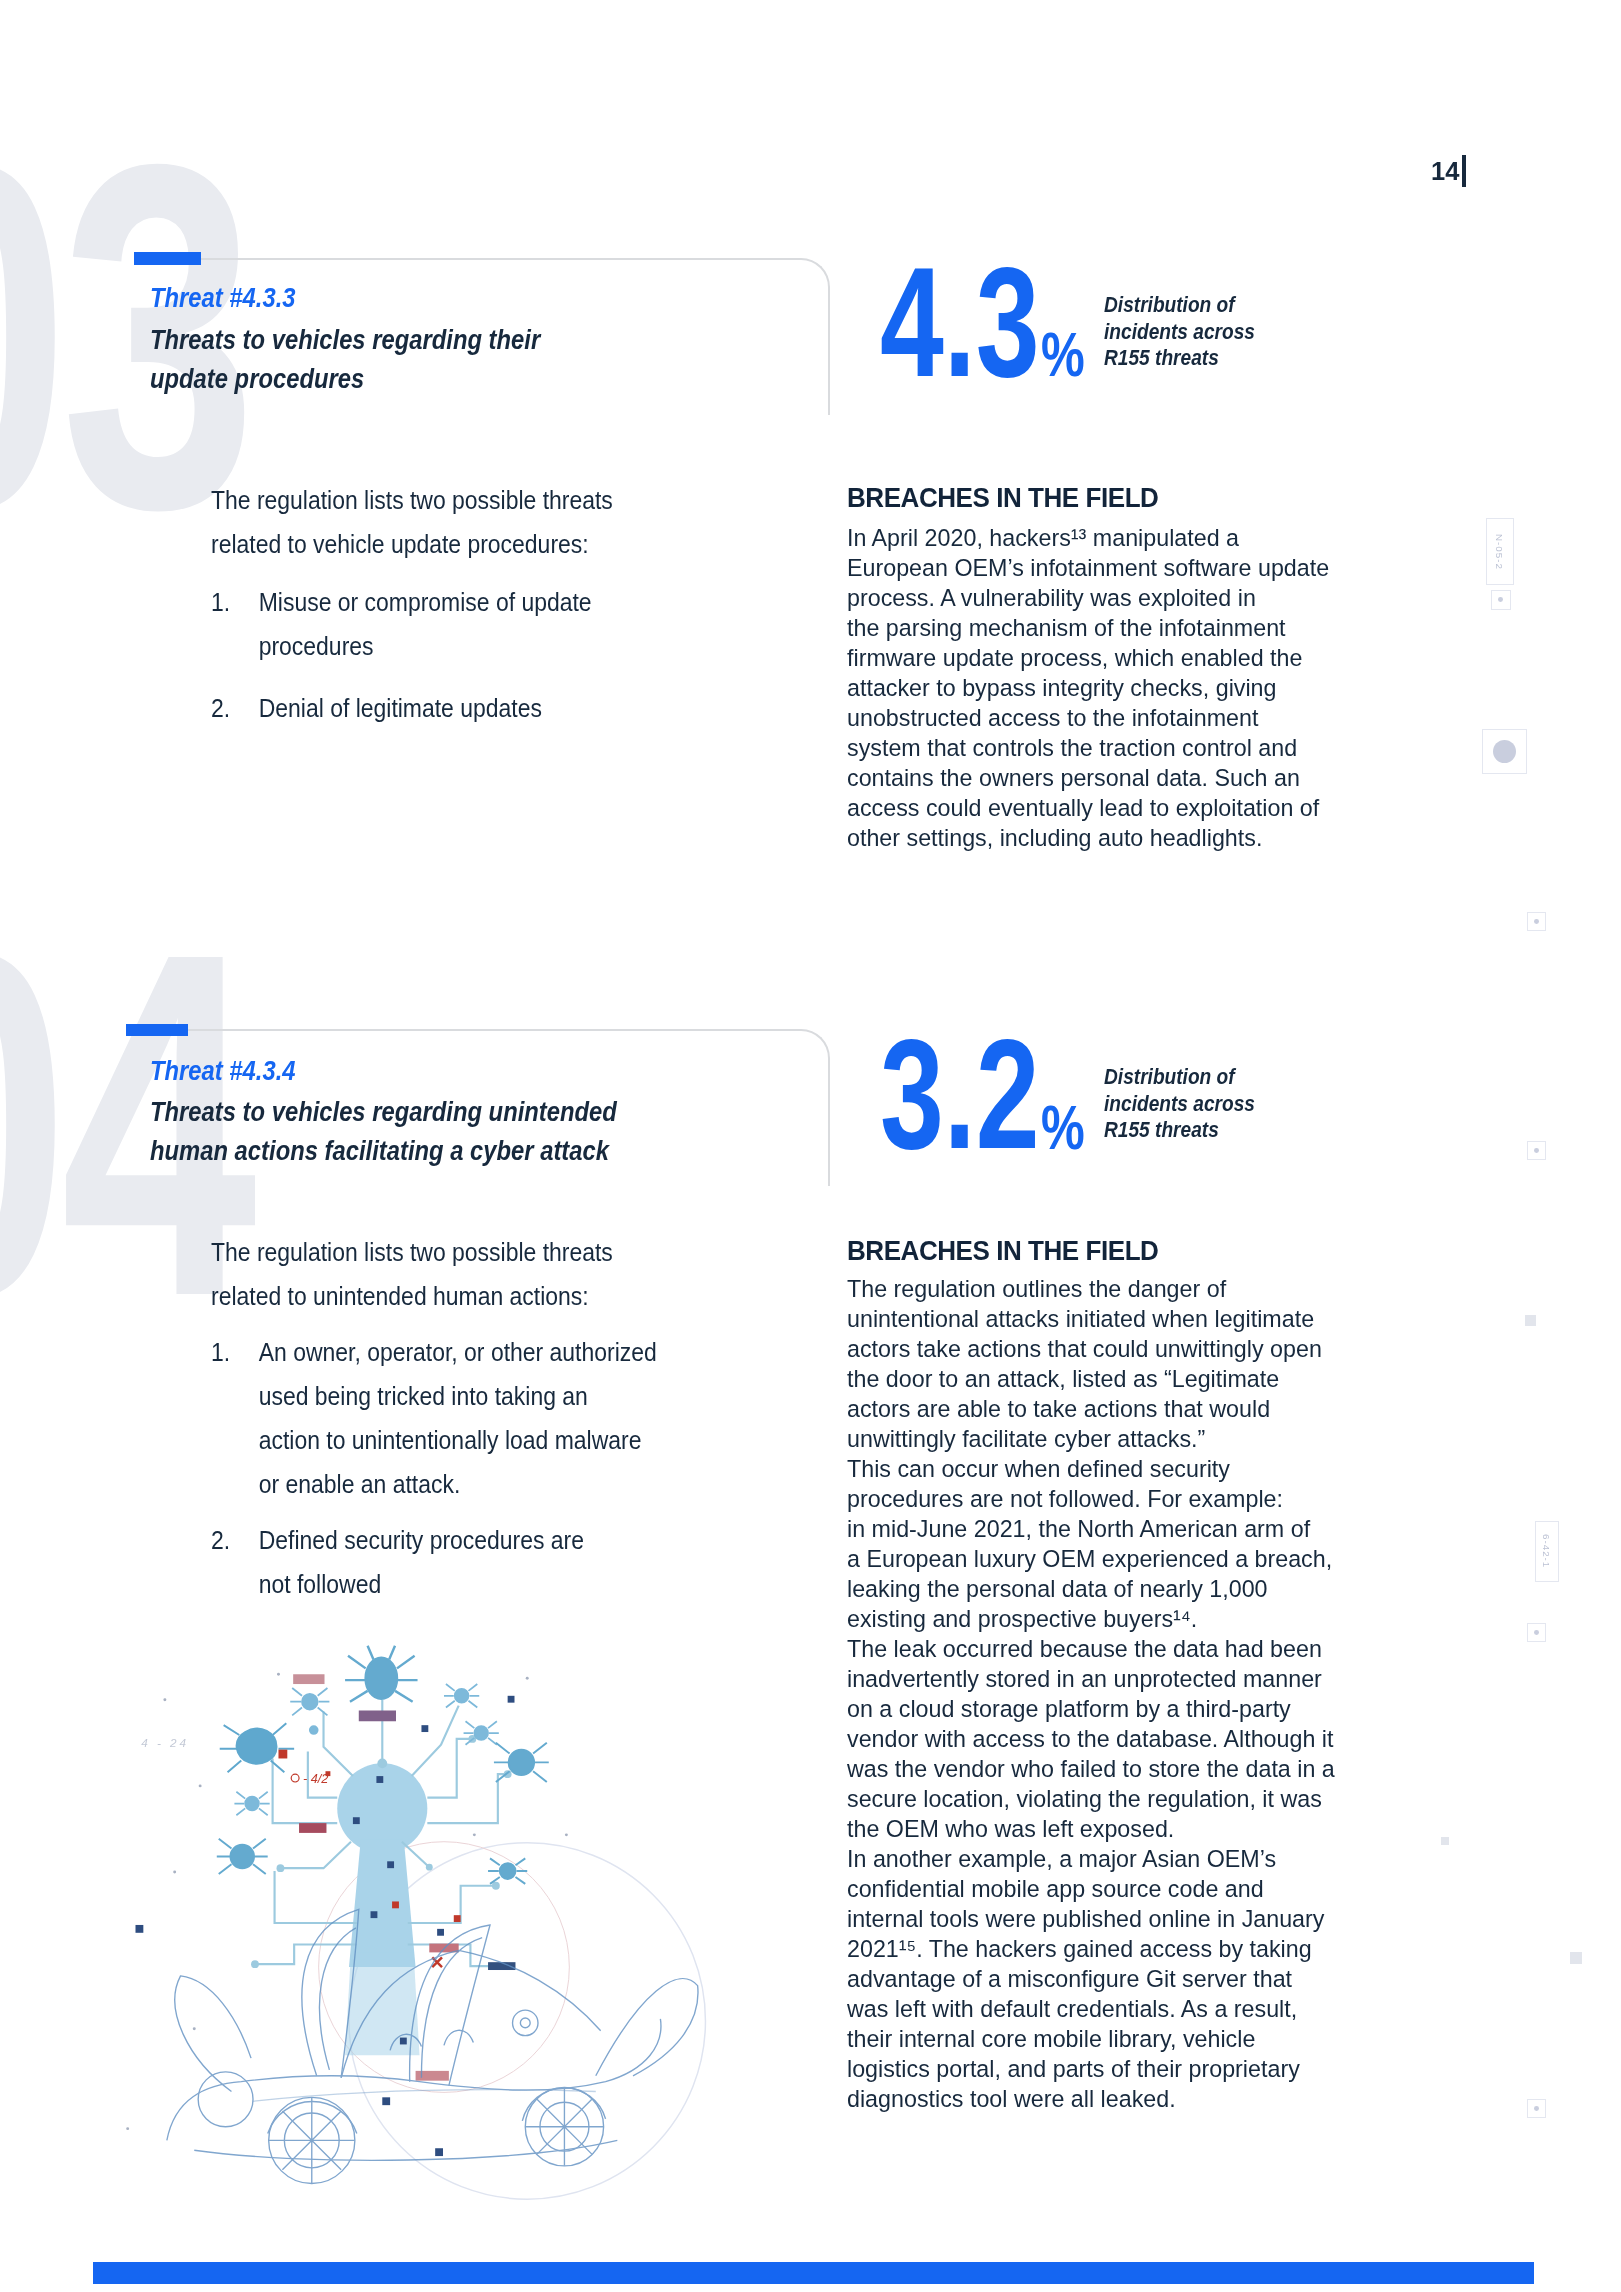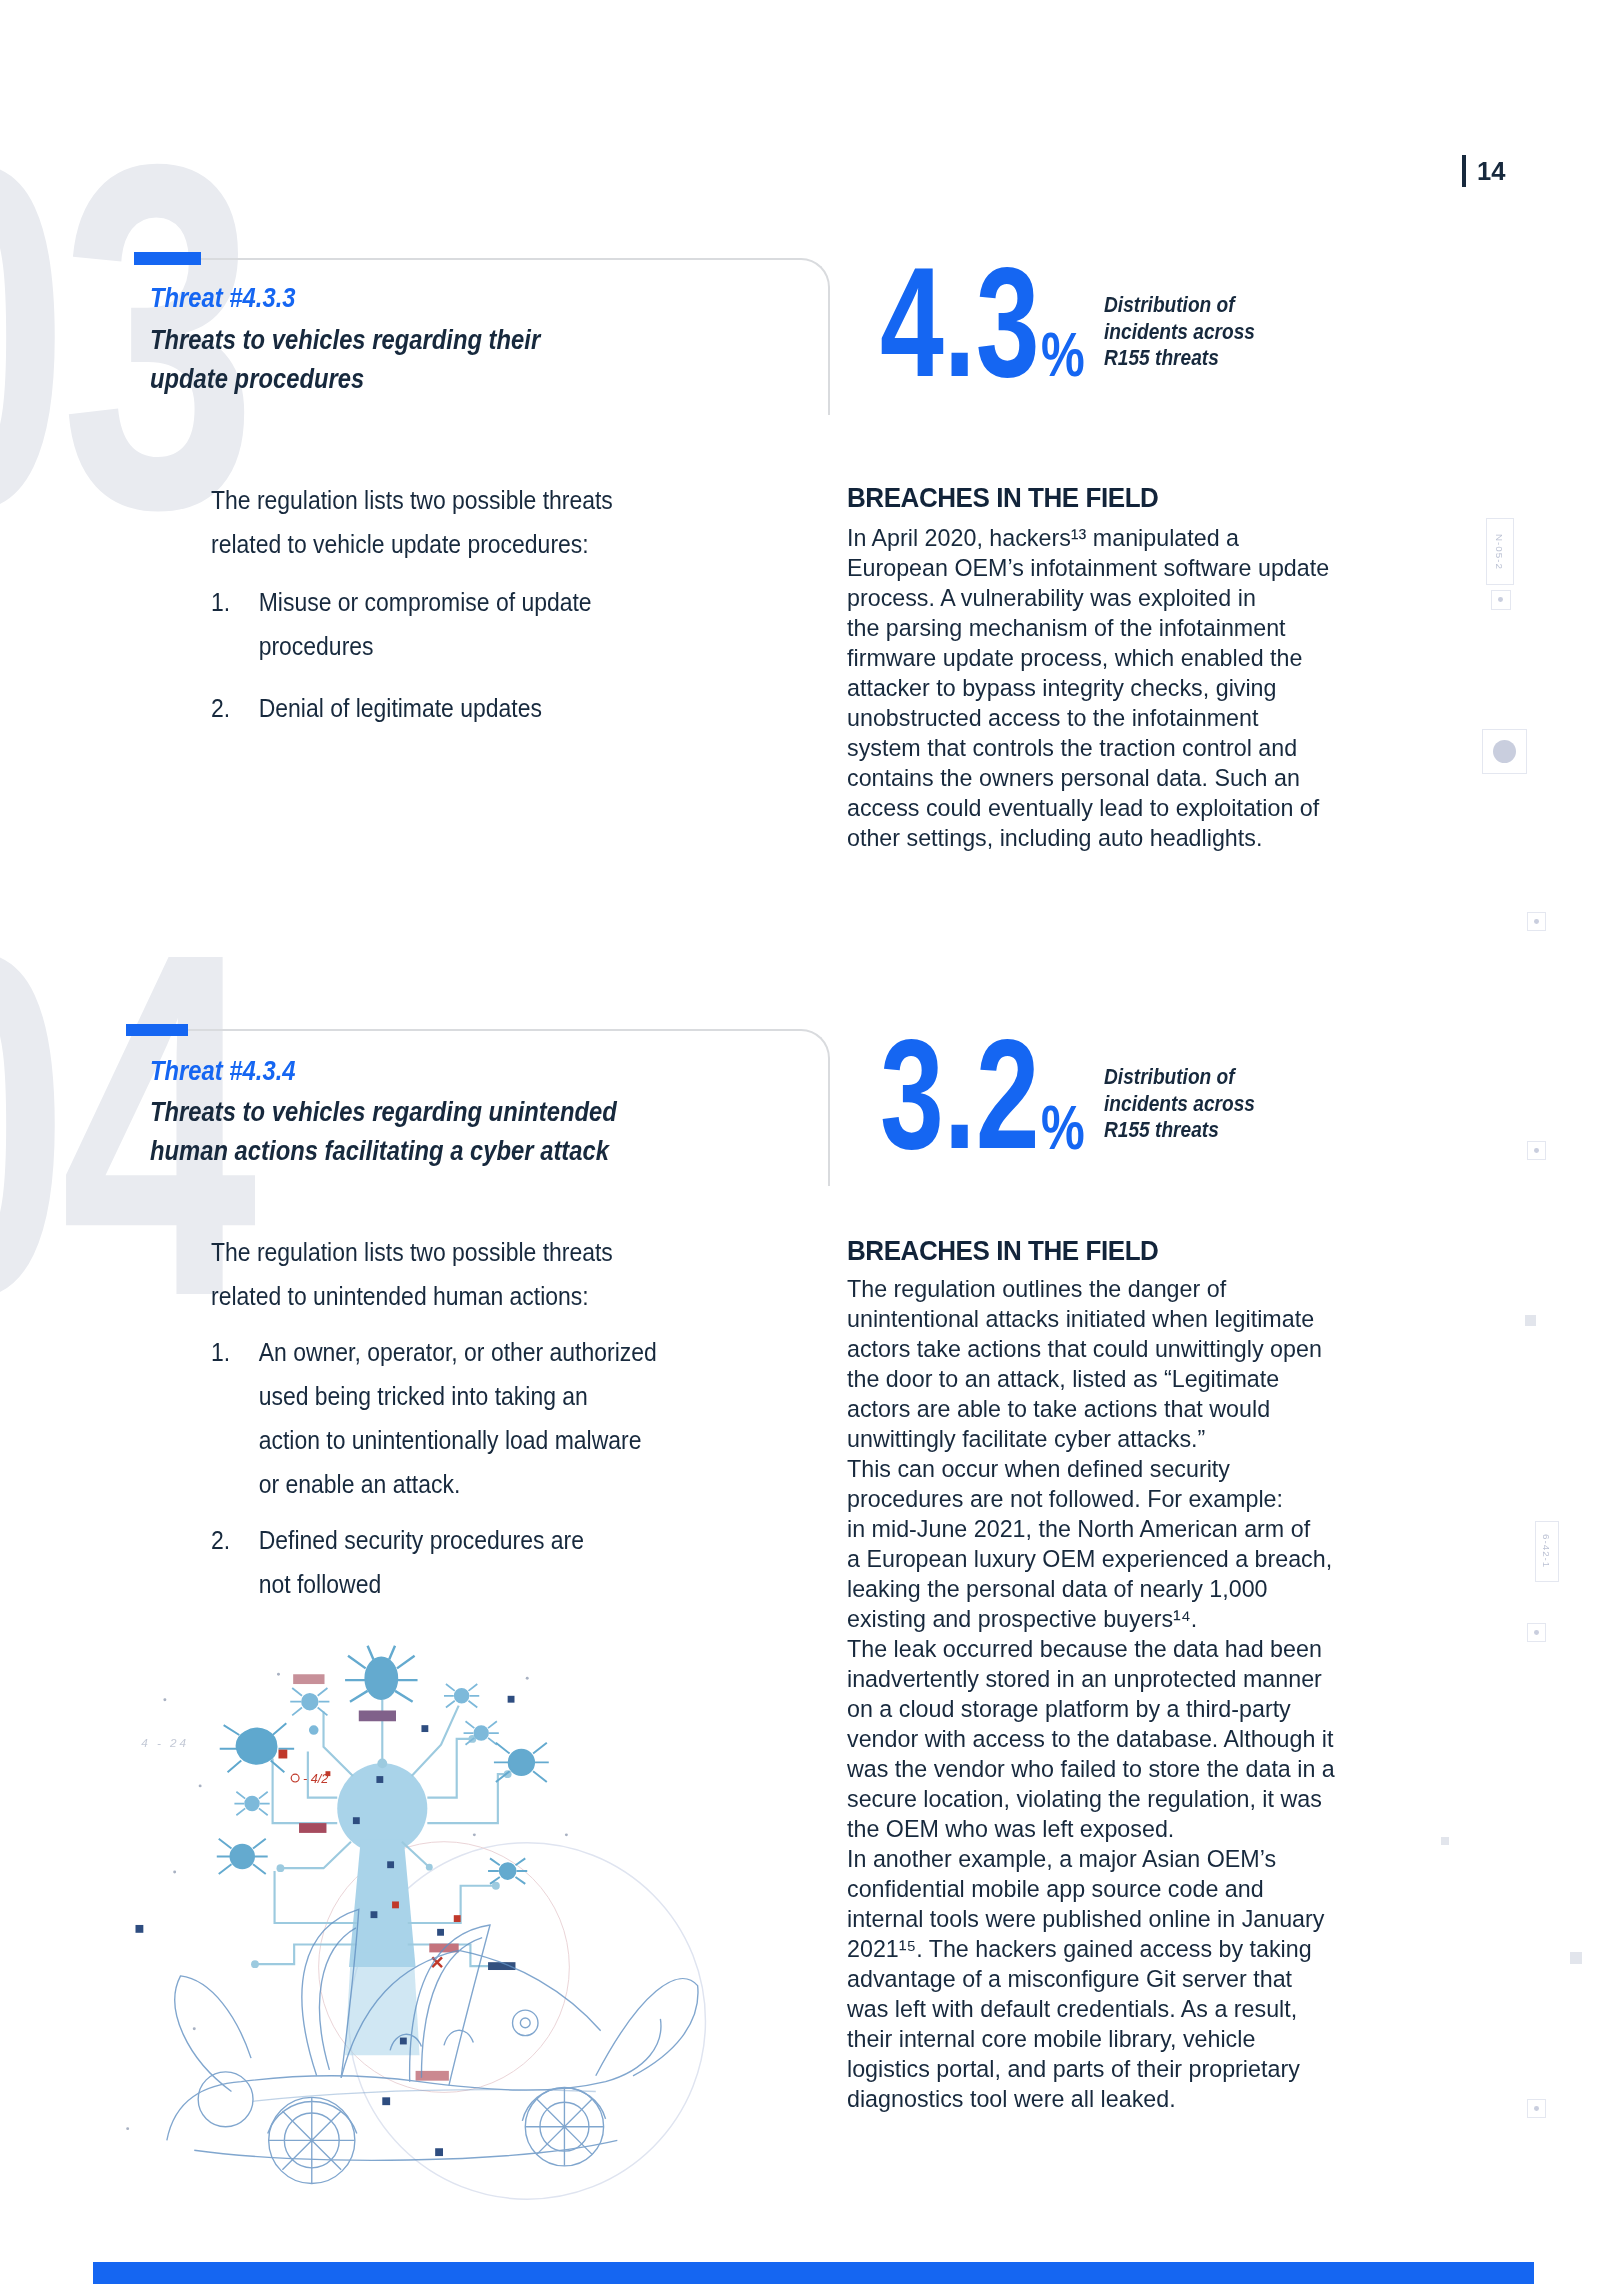--- a/index.html
+++ b/index.html
@@ -39,21 +39,21 @@
 </style>
 </head>
 <body>
 
 <div class="page">
 
   <div class="abs watermark" style="left:-127px;top:145px;">03</div>
   <div class="abs watermark" style="left:-127px;top:933px;">04</div>
 
   <div class="abs pn-bar" style="left:1462px;top:155px;width:3.9px;height:32px;"></div>
-  <div class="abs pn" style="left:1477px;top:157px;">14</div>
+  <div class="abs pn" style="left:1431px;top:157px;">14</div>
 
   <div class="abs rule" style="left:136px;top:258px;width:692px;height:155px;"></div>
   <div class="abs tab" style="left:134px;top:252px;width:67px;height:12.7px;"></div>
 
   <div class="abs threat-id" style="left:150px;top:282px;">Threat #4.3.3</div>
   <div class="abs sec-title" style="left:150px;top:320px;">Threats to vehicles regarding their
 update procedures</div>
 
   <div class="abs stat-num" style="left:880px;top:263px;">4.3</div>
   <div class="abs stat-unit" style="left:1041px;top:323px;">%</div>

